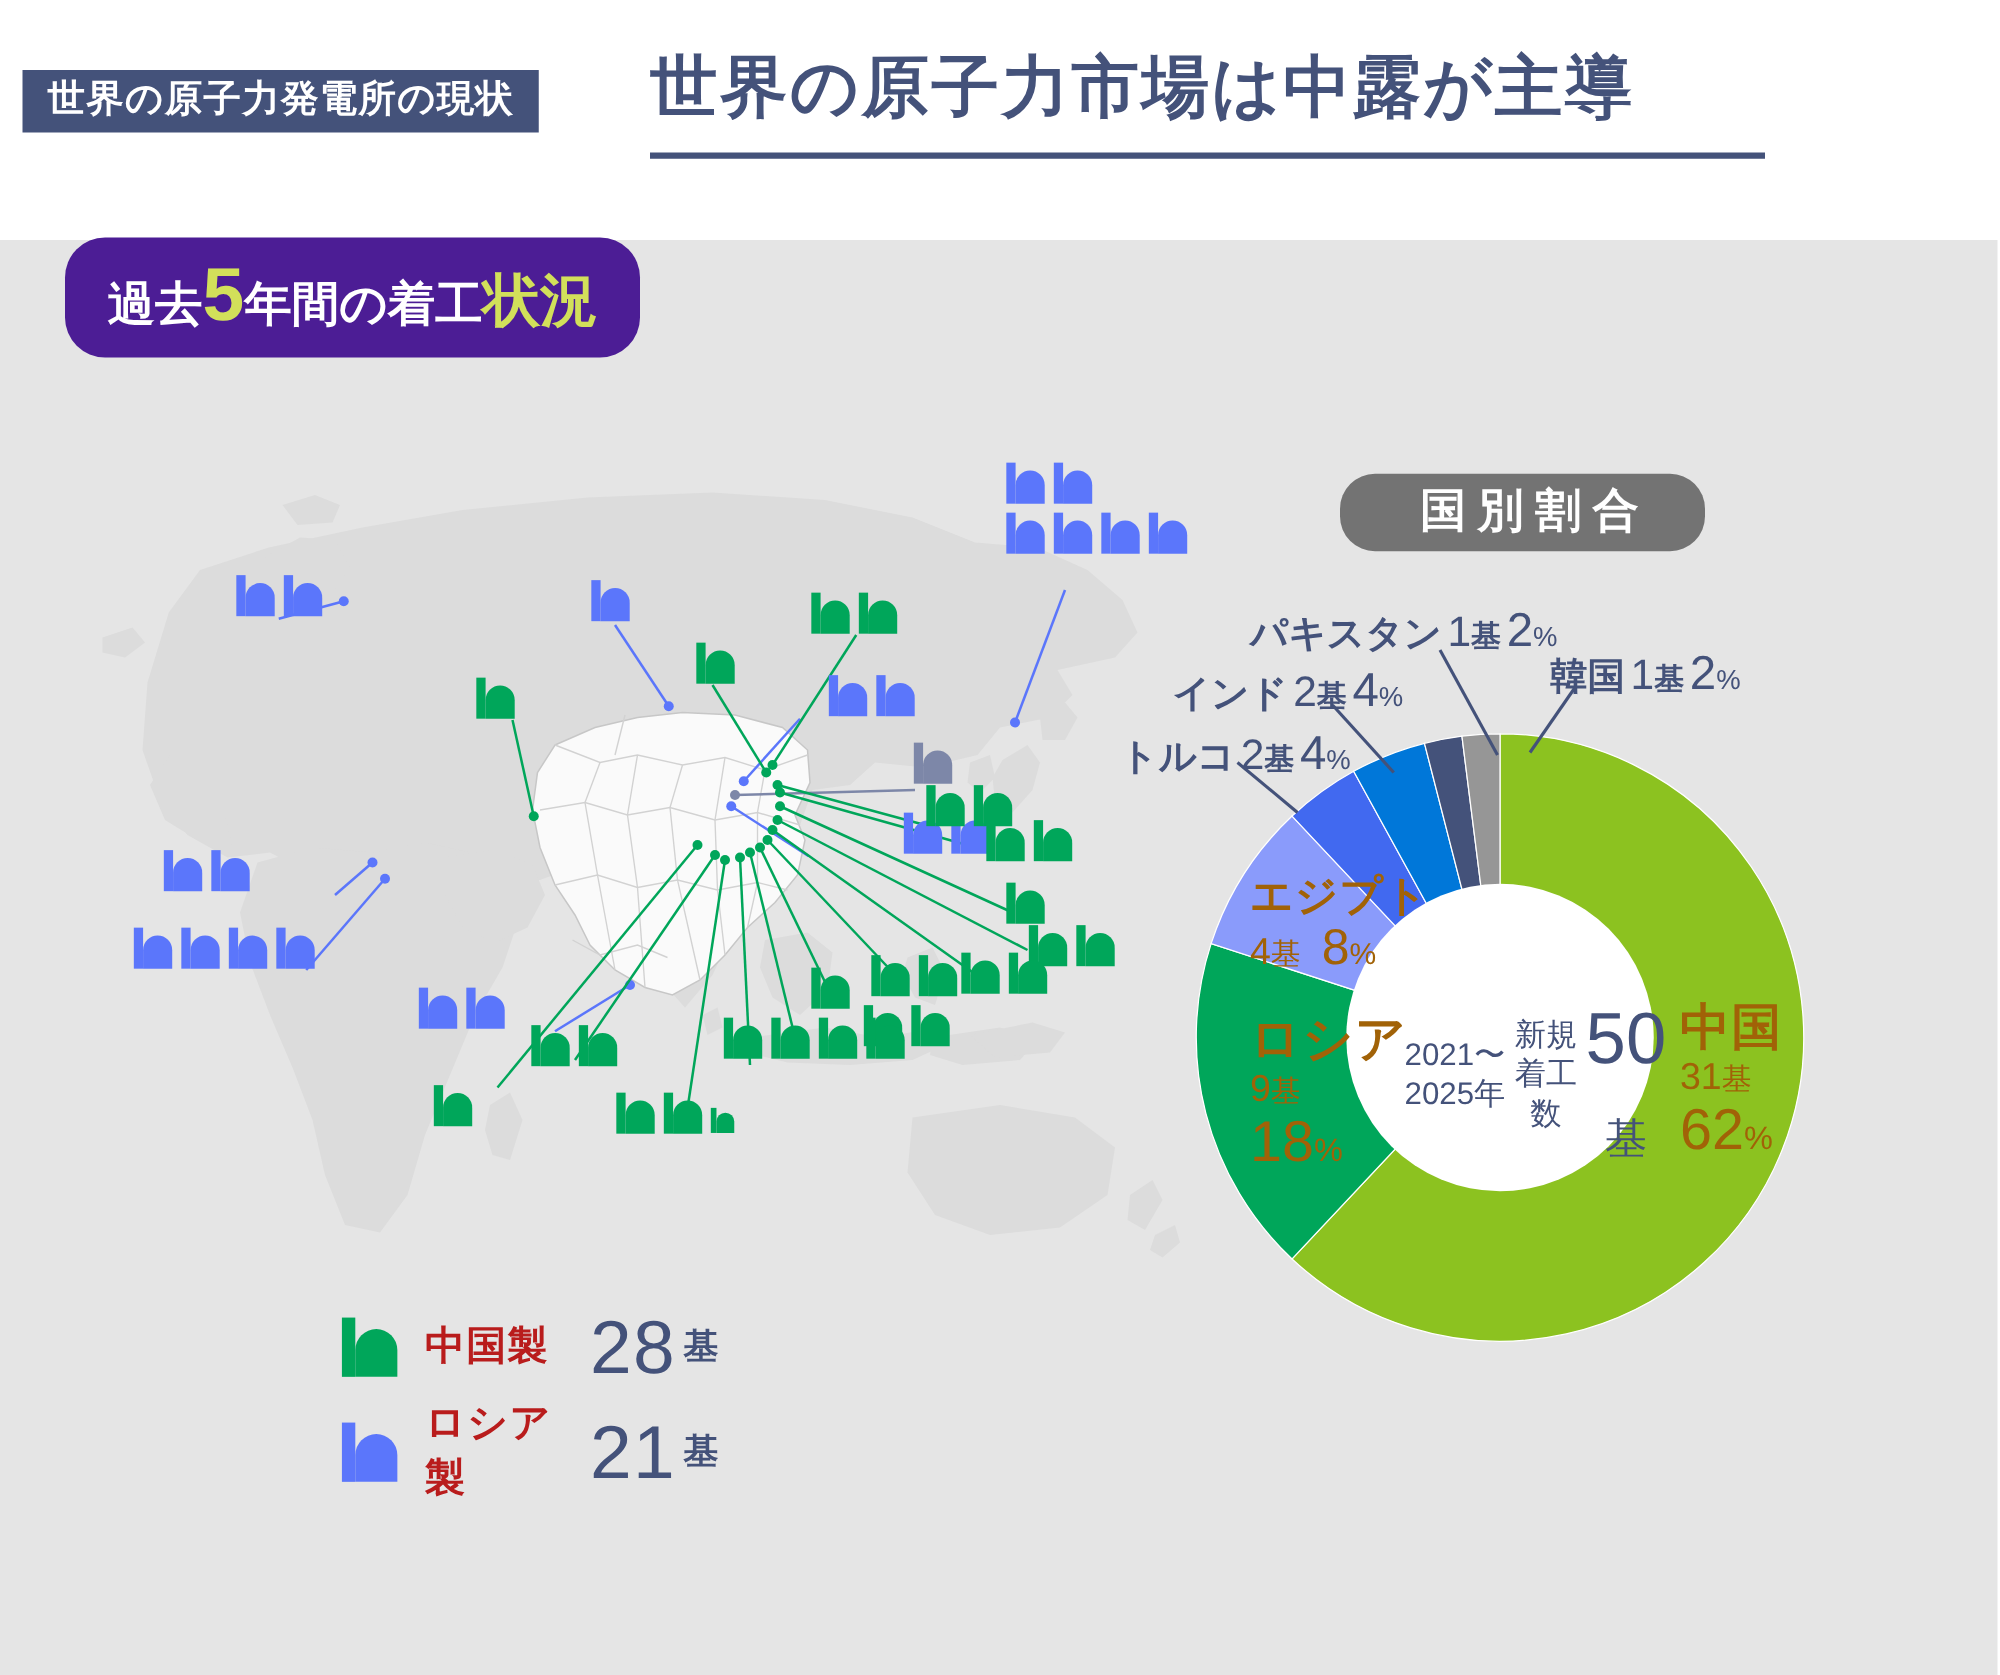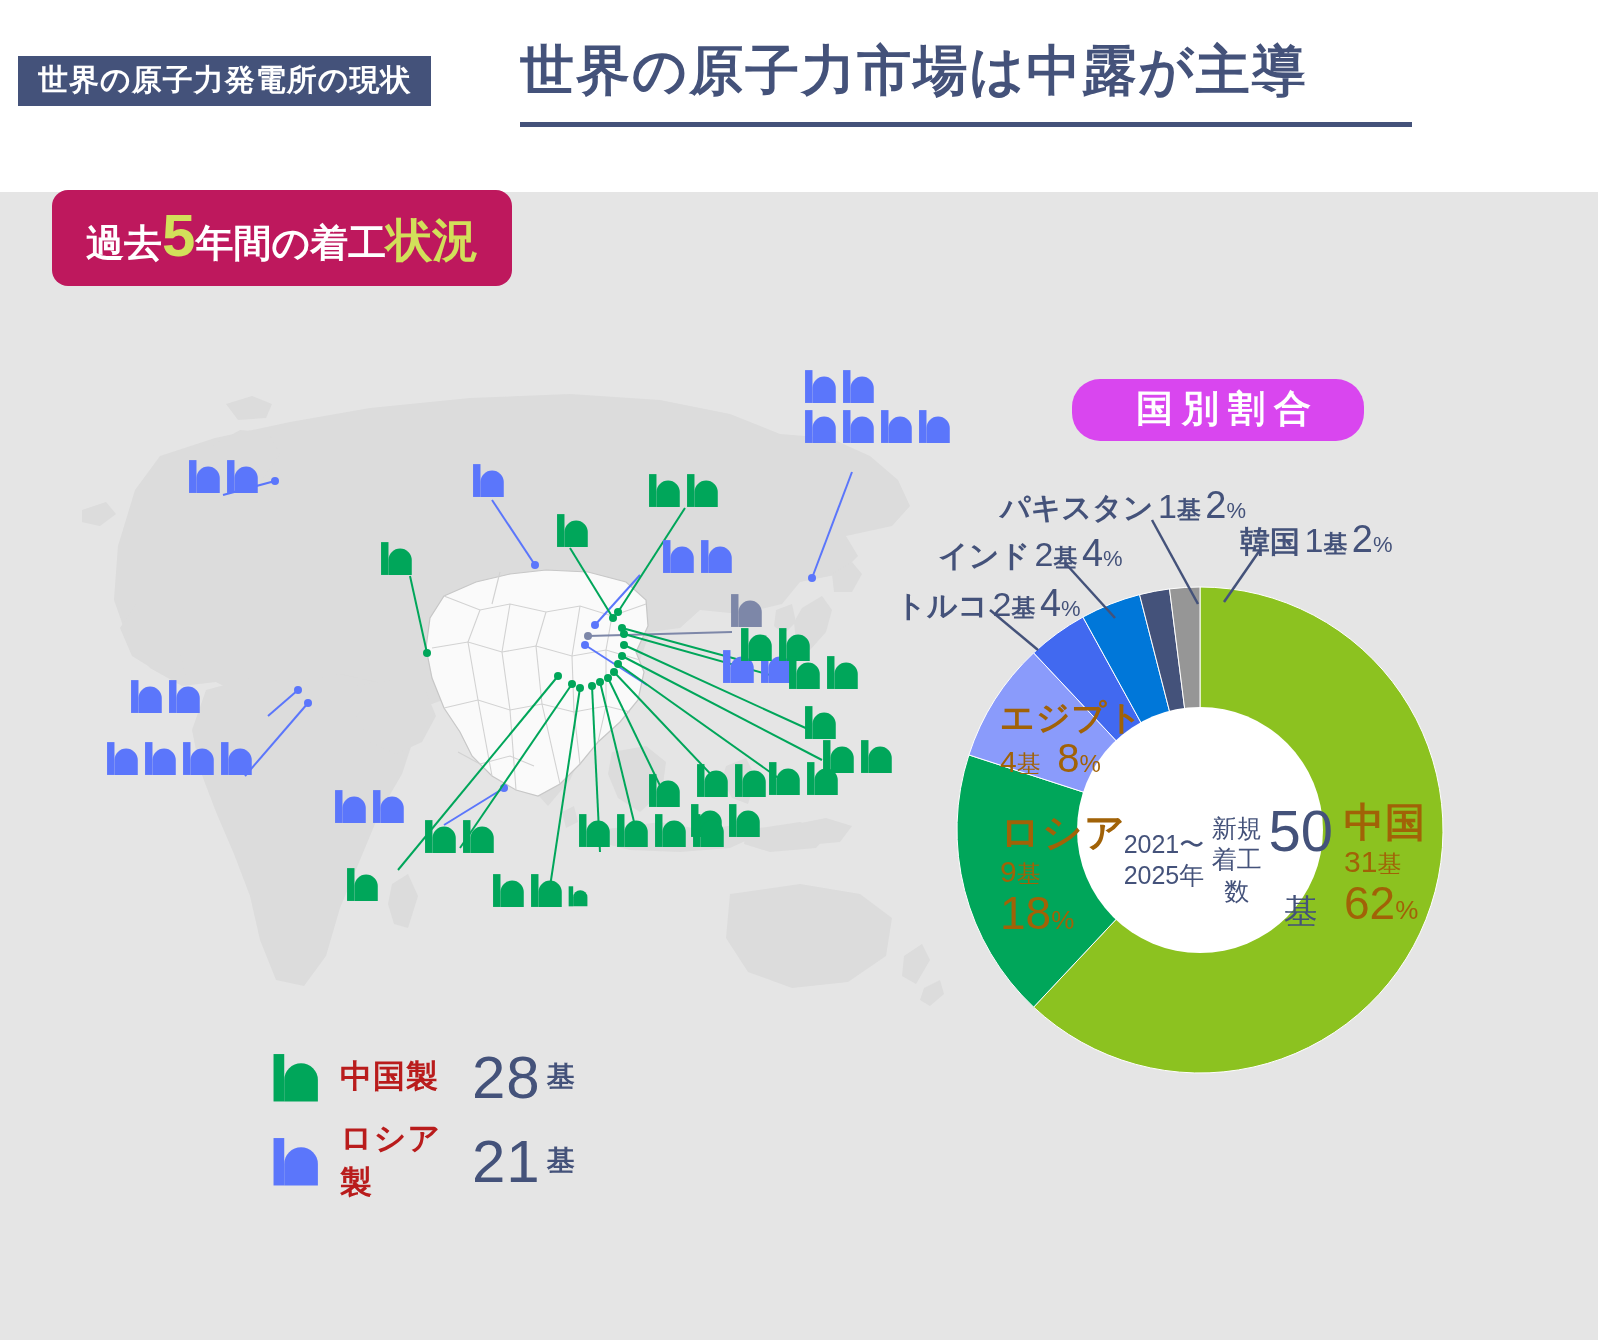--- a/index.html
+++ b/index.html
@@ -31,33 +31,33 @@
   .title-rule{
     position:absolute;left:520px;top:122px;width:892px;height:5px;background:#44527a;
   }
 
   
   .panel{position:absolute;left:0;top:192px;width:1598px;height:1148px;background:#e5e5e5;}
 
   
   .badge-5yr{
     position:absolute;left:52px;top:190px;
-    background:#be185d;border-radius:16px;
+    background:#4c1d95;border-radius:32px;
     padding:16px 34px 20px 34px;
     line-height:1;white-space:nowrap;
   }
   .badge-5yr .w{color:#ffffff;font-size:44px;font-weight:bold;vertical-align:baseline;}
   .badge-5yr .w.sm{font-size:38px;}
   .badge-5yr .hl{color:#d2e05a;font-weight:bold;vertical-align:baseline;}
   .badge-5yr .hl.num{font-size:60px;}
   .badge-5yr .hl.txt{font-size:46px;}
 
   .badge-ratio{
     position:absolute;left:1072px;top:379px;
-    background:#d946ef;border-radius:28px;
+    background:#737373;border-radius:28px;
     padding:11px 44px 14px 64px;
     color:#ffffff;font-size:37px;font-weight:bold;letter-spacing:9px;
     line-height:1;white-space:nowrap;
   }
 
   
   .map-wrap{position:absolute;left:40px;top:360px;width:930px;height:660px;}
   .map-wrap svg{display:block;}
 
   

